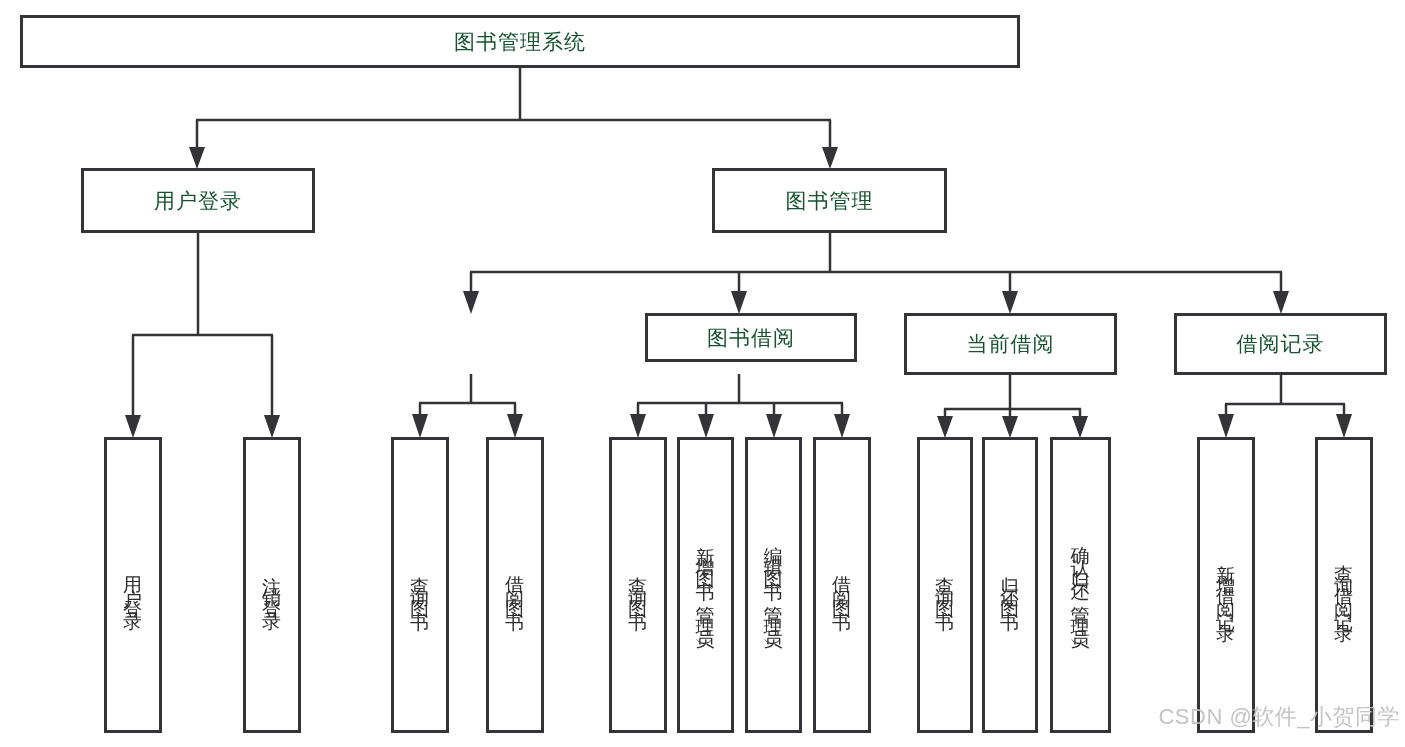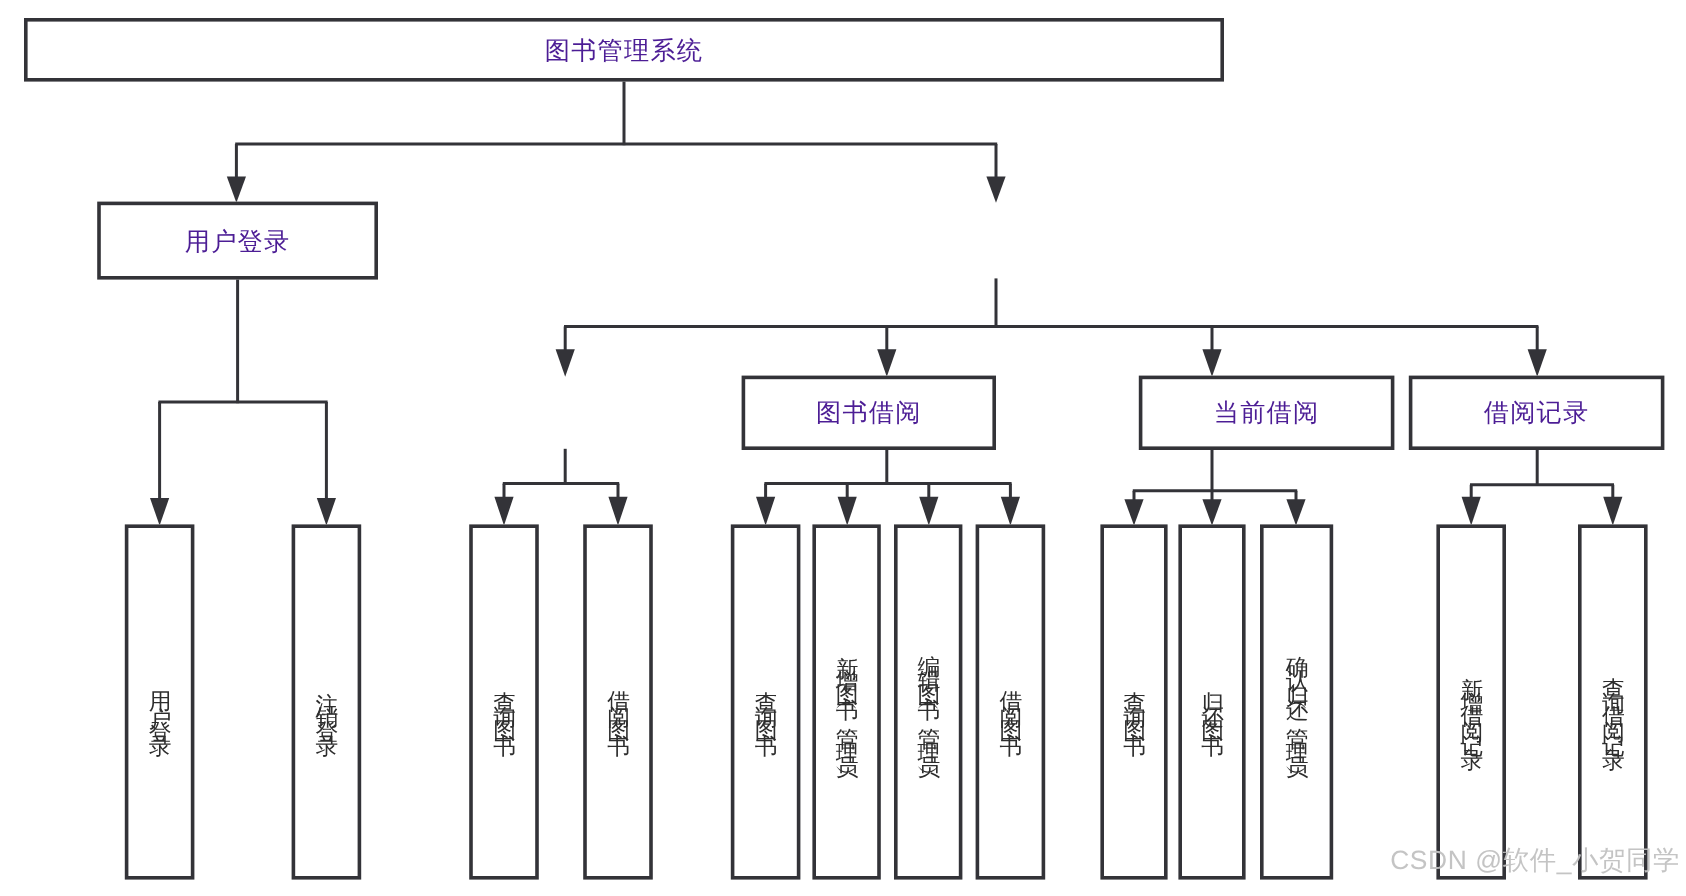--- a/index.html
+++ b/index.html
@@ -29,21 +29,21 @@
     display: flex;
     align-items: center;
     justify-content: center;
     z-index: 2;
     color: #2d2d2d;
   }
   .node .hlabel {
     font-size: 21px;
     letter-spacing: 1px;
     white-space: nowrap;
-    color: #4c1d95;
+    color: #14532d;
   }
   .root-box .hlabel { font-size: 21px; }
   .leaf {
     border-width: 3px;
   }
   .leaf .vlabel {
     writing-mode: vertical-rl;
     text-orientation: mixed;
     font-size: 19px;
     letter-spacing: 12px;
@@ -131,25 +131,28 @@
     <polygon points="1336,414 1352,414 1344,438"></polygon>
   </svg>
 
   <div class="node root-box" style="left:20px; top:15px; width:1000px; height:53px;">
     <span class="hlabel">图书管理系统</span>
   </div>
 
   <div class="node" style="left:81px; top:168px; width:234px; height:65px;">
     <span class="hlabel">用户登录</span>
   </div>
-
-  <div class="node" style="left:618px; top:313px; width:212px; height:62px;">
+  <div class="node" style="left:712px; top:168px; width:235px; height:65px;">
+    <span class="hlabel">图书管理</span>
+  </div>
+
+  <div class="node" style="left:645px; top:313px; width:212px; height:49px;">
     <span class="hlabel">图书借阅</span>
   </div>
-  <div class="node" style="left:904px; top:313px; width:213px; height:62px;margin-left:45px;">
+  <div class="node" style="left:904px; top:313px; width:213px; height:62px;">
     <span class="hlabel">当前借阅</span>
   </div>
   <div class="node" style="left:1174px; top:313px; width:213px; height:62px;">
     <span class="hlabel">借阅记录</span>
   </div>
 
   <div class="node leaf" style="left:104px; top:437px; width:58px; height:296px;">
     <span class="vlabel">用户登录</span>
   </div>
   <div class="node leaf" style="left:243px; top:437px; width:58px; height:296px;">

